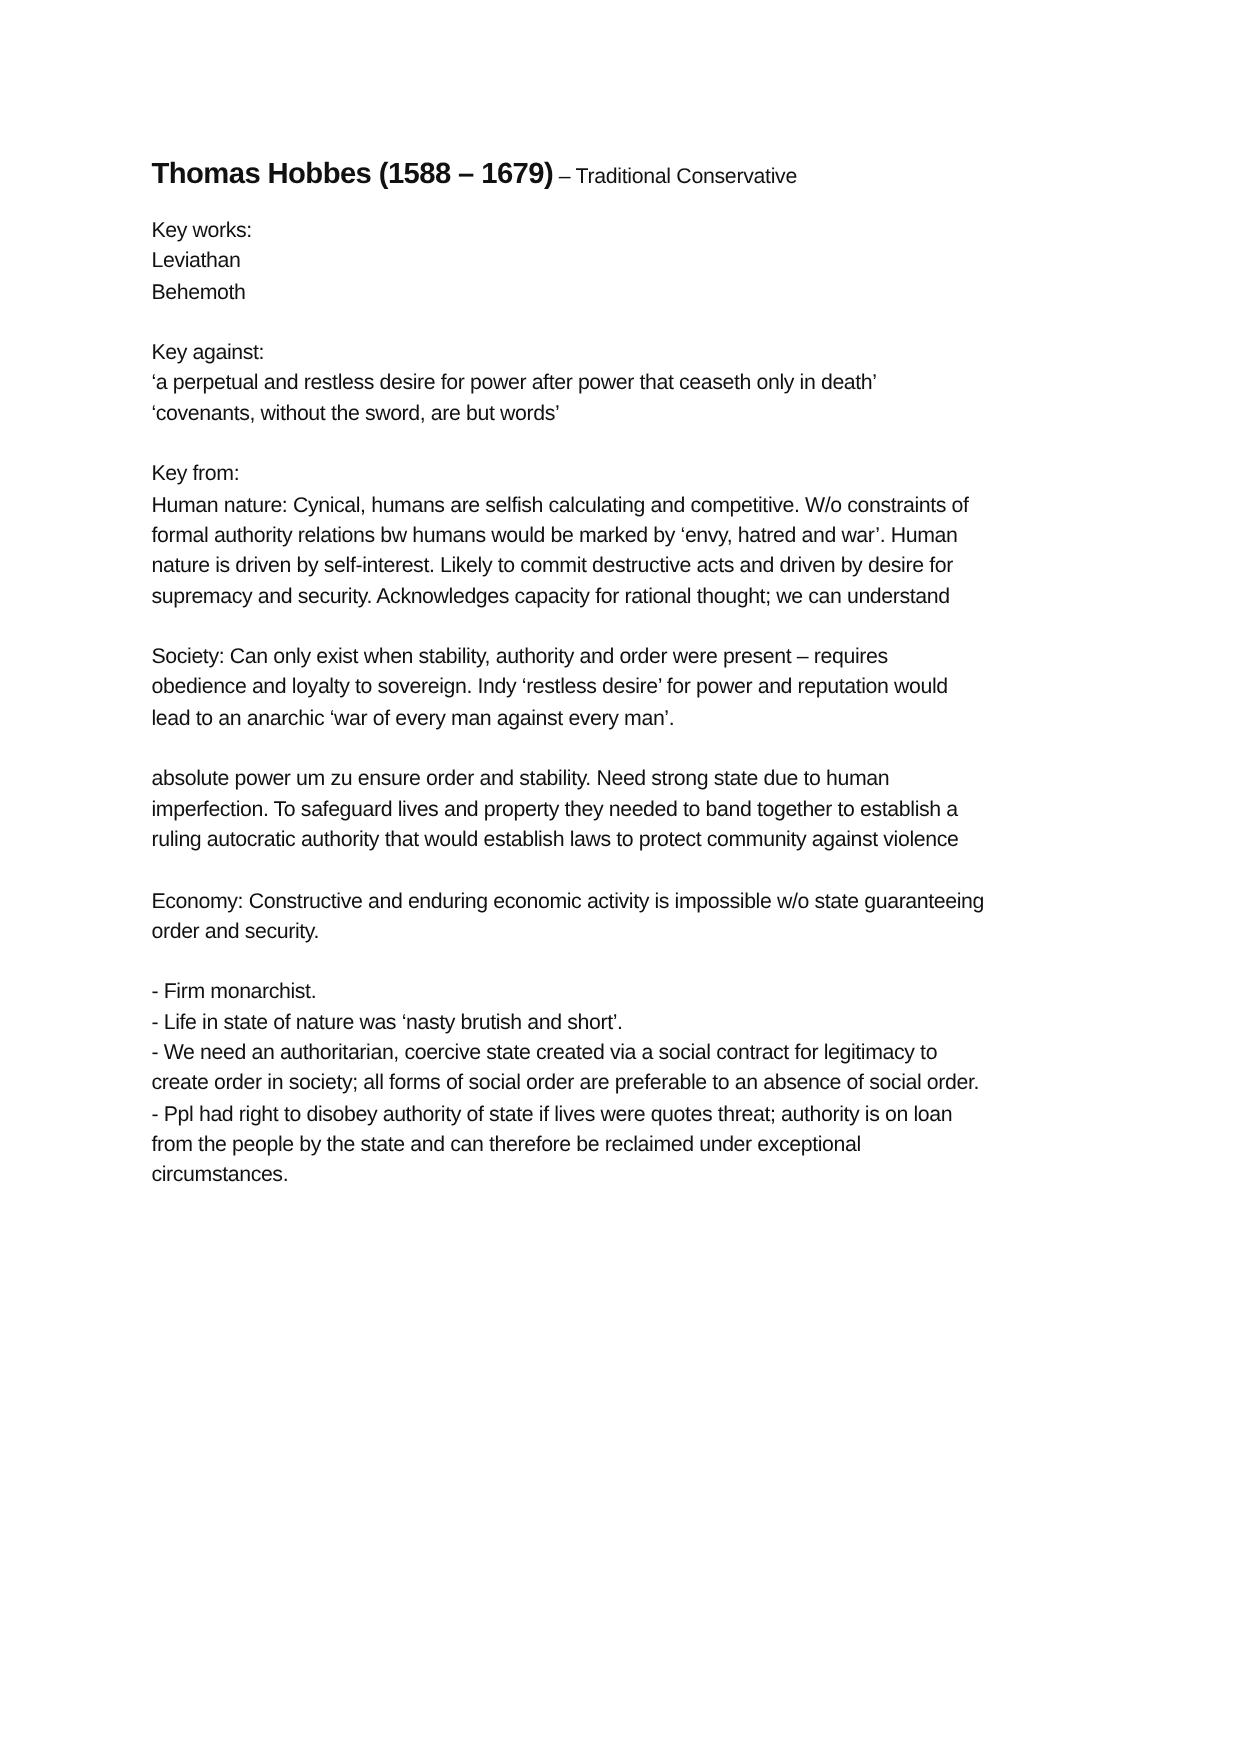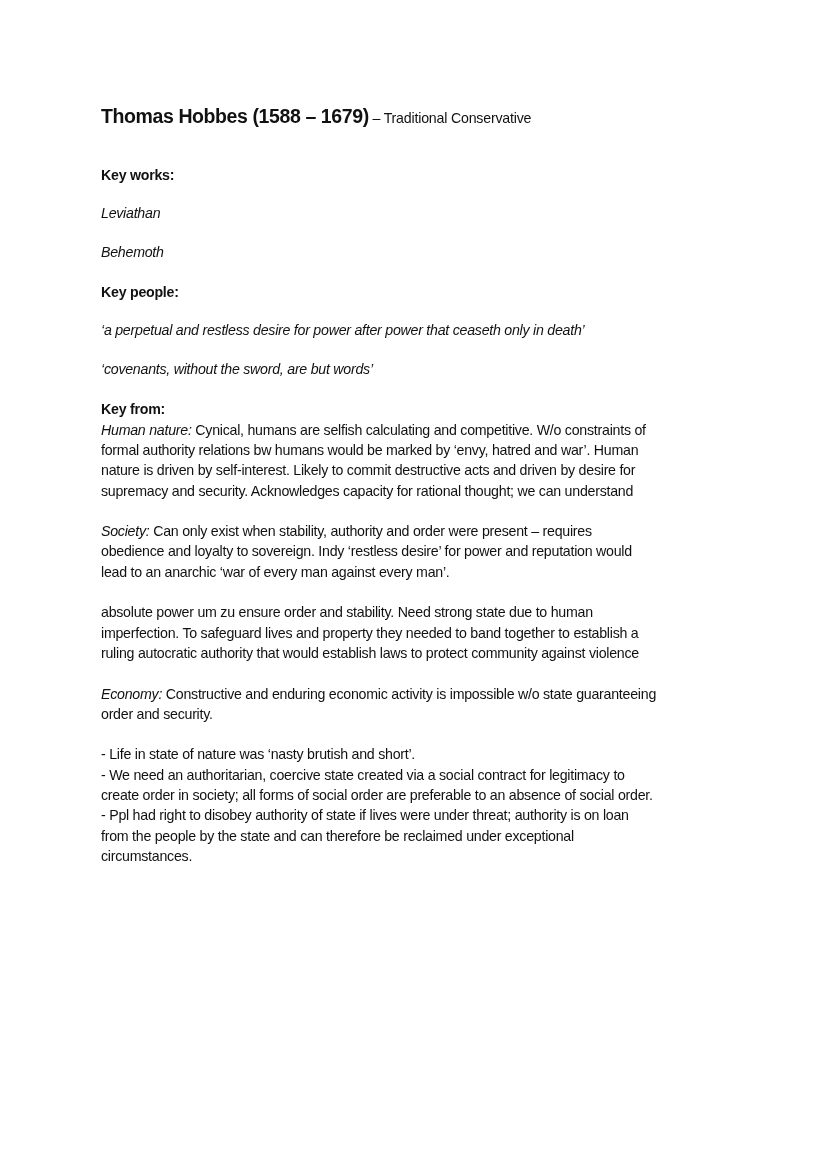--- a/index.html
+++ b/index.html
@@ -18,43 +18,41 @@
   .page {
     position: absolute;
     left: 101px;
     top: 103px;
     width: 640px;
   }
   .title-line {
     height: 26px;
     line-height: 26px;
     white-space: nowrap;
-    margin-bottom: 36px;
+    margin-bottom: 15px;
   }
   .title-main {
     font-weight: bold;
     font-size: 19.5px;
     letter-spacing: -0.4px;
   }
   .title-sub {
     font-size: 14.2px;
     letter-spacing: -0.2px;
   }
   .line {
     font-size: 14.2px;
     line-height: 20.3px;
     letter-spacing: -0.25px;
     white-space: nowrap;
   }
   .heading {
-    font-weight: bold;
+    font-weight: normal;
   }
   .it {
-    font-style: italic;
-    margin-top: 18px;
   }
   .gap {
     height: 20.3px;
   }
 </style>
 </head>
 <body>
 
 <div class="page">
 
@@ -63,21 +61,21 @@
   </div>
 
   <div>
     <div class="line heading">Key works:</div>
     <div class="line it">Leviathan</div>
     <div class="line it">Behemoth</div>
   </div>
   <div class="gap"></div>
 
   <div>
-    <div class="line heading">Key people:</div>
+    <div class="line heading">Key against:</div>
     <div class="line it">‘a perpetual and restless desire for power after power that ceaseth only in death’</div>
     <div class="line it">‘covenants, without the sword, are but words’</div>
   </div>
   <div class="gap"></div>
 
   <div>
     <div class="line heading">Key from:</div>
 
     <div>
       <div class="line"><span class="it">Human nature:</span><span> Cynical, humans are selfish calculating and competitive. W/o constraints of</span></div>
@@ -101,24 +99,25 @@
     </div>
     <div class="gap"></div>
 
     <div>
       <div class="line"><span class="it">Economy:</span><span> Constructive and enduring economic activity is impossible w/o state guaranteeing</span></div>
       <div class="line">order and security.</div>
     </div>
     <div class="gap"></div>
 
     <div>
+      <div class="line">- Firm monarchist.</div>
       <div class="line">- Life in state of nature was ‘nasty brutish and short’.</div>
       <div class="line">- We need an authoritarian, coercive state created via a social contract for legitimacy to</div>
       <div class="line">create order in society; all forms of social order are preferable to an absence of social order.</div>
-      <div class="line">- Ppl had right to disobey authority of state if lives were under threat; authority is on loan</div>
+      <div class="line">- Ppl had right to disobey authority of state if lives were quotes threat; authority is on loan</div>
       <div class="line">from the people by the state and can therefore be reclaimed under exceptional</div>
       <div class="line">circumstances.</div>
     </div>
   </div>
   <div class="gap"></div>
 
 
 </div>
 
 </body></html>

